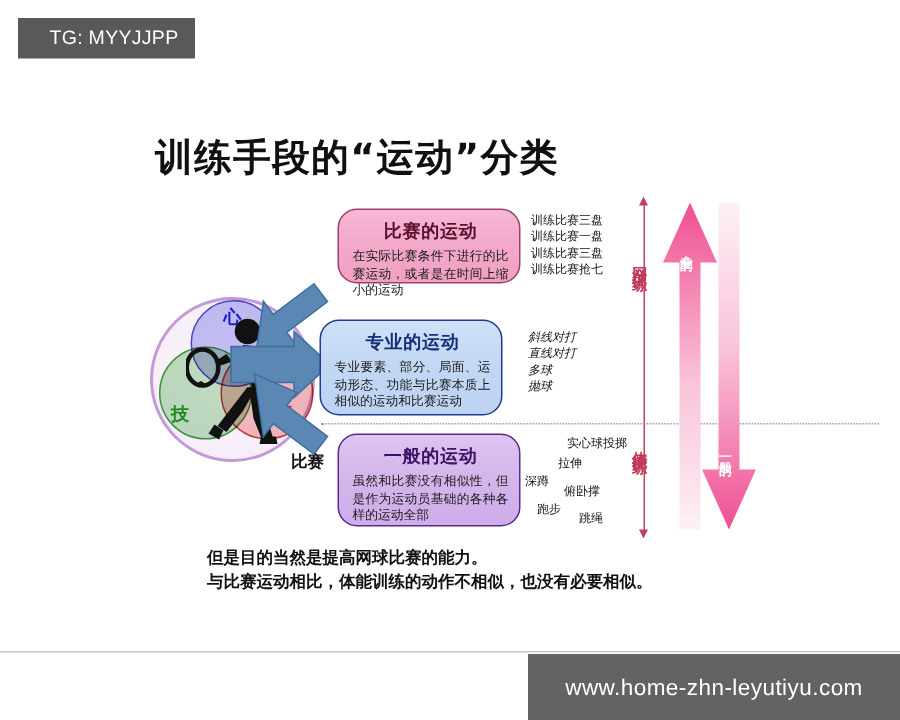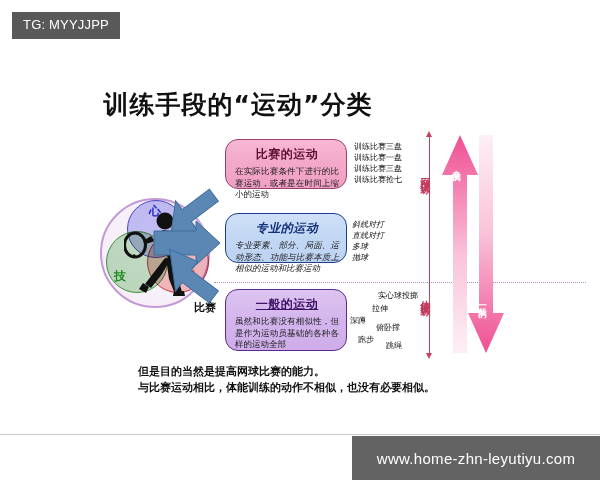--- a/index.html
+++ b/index.html
@@ -10,21 +10,21 @@
     overflow:hidden;position:relative;
   }
   #stage{position:absolute;left:0;top:0;width:600px;height:480px;background:#fff;}
 
   
   .tg-tag{
     position:absolute;left:12px;top:12px;
     background:#595959;color:#fff;
     font-family:"Liberation Sans",sans-serif;
     font-size:13px;line-height:22px;
-    padding:2px 11px 3px 11px;
+    padding:2px 11px 3px 21px;
     letter-spacing:.2px;
     white-space:nowrap;
   }
 
   
   .title{
     position:absolute;left:0;top:88px;width:476px;
     text-align:center;
     font-family:"DejaVu Sans",sans-serif;
     font-weight:bold;
@@ -79,32 +79,31 @@
     font-family:"DejaVu Sans",sans-serif;
     color:#1a1a1a;text-align:justify;
   }
   .box-pink{
     left:225px;top:139px;width:122px;height:50px;
     background:linear-gradient(180deg,#f7b8d4 0%,#f3a9ca 45%,#f0a0c3 100%);
     border:1.5px solid #9c3f6a;
   }
   .box-pink .bt{color:#5d0f30;}
   .box-blue{
-    left:225px;top:213px;width:122px;height:50px;
+    left:213px;top:213px;width:122px;height:64px;
     background:linear-gradient(180deg,#cfe0f7 0%,#c2d7f4 50%,#bdd3f2 100%);
     border:1.5px solid #1f3d8f;
-    font-style:italic;
   }
   .box-blue .bt{color:#14307a;}
   .box-purple{
     left:225px;top:289px;width:122px;height:62px;
     background:linear-gradient(180deg,#ddc4f0 0%,#d3b5ec 50%,#ceade9 100%);
     border:1.5px solid #5c2a8c;
   }
-  .box-purple .bt{color:#3d1166;text-decoration:underline;}
+  .box-purple .bt{color:#3d1166;}
 
   
   .ex{position:absolute;font-family:"DejaVu Sans",sans-serif;font-size:8px;color:#111;line-height:11px;white-space:nowrap;}
   .ex-a{left:354px;top:141px;}
   .ex-b{left:352px;top:219px;font-style:italic;}
   .ex-scatter{position:absolute;}
   .ex-scatter span{position:absolute;font-family:"DejaVu Sans",sans-serif;font-size:8px;color:#111;white-space:nowrap;}
 
   
   .divider{

